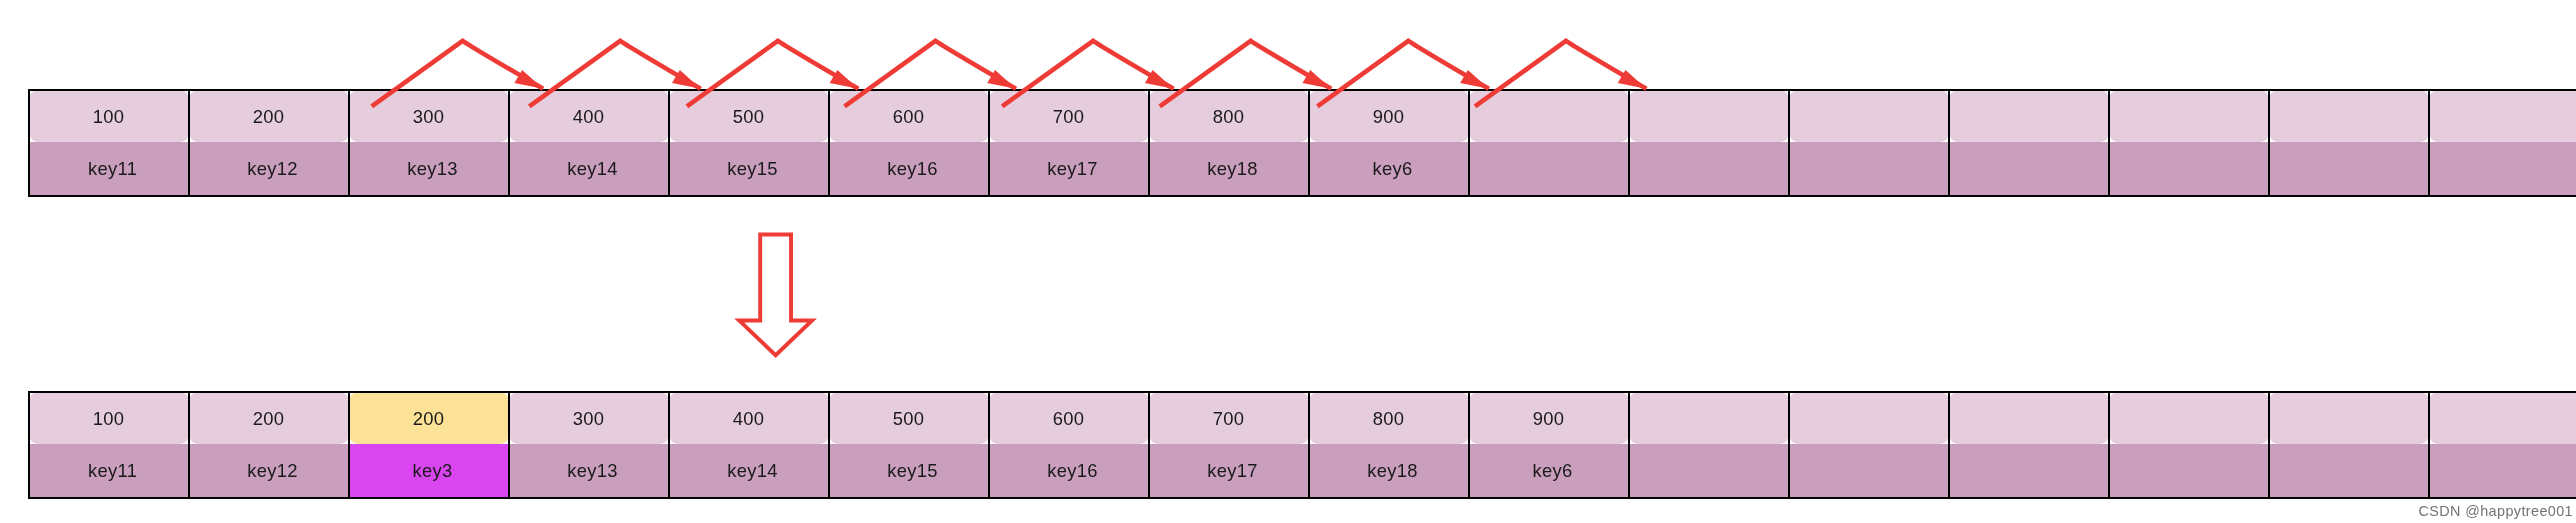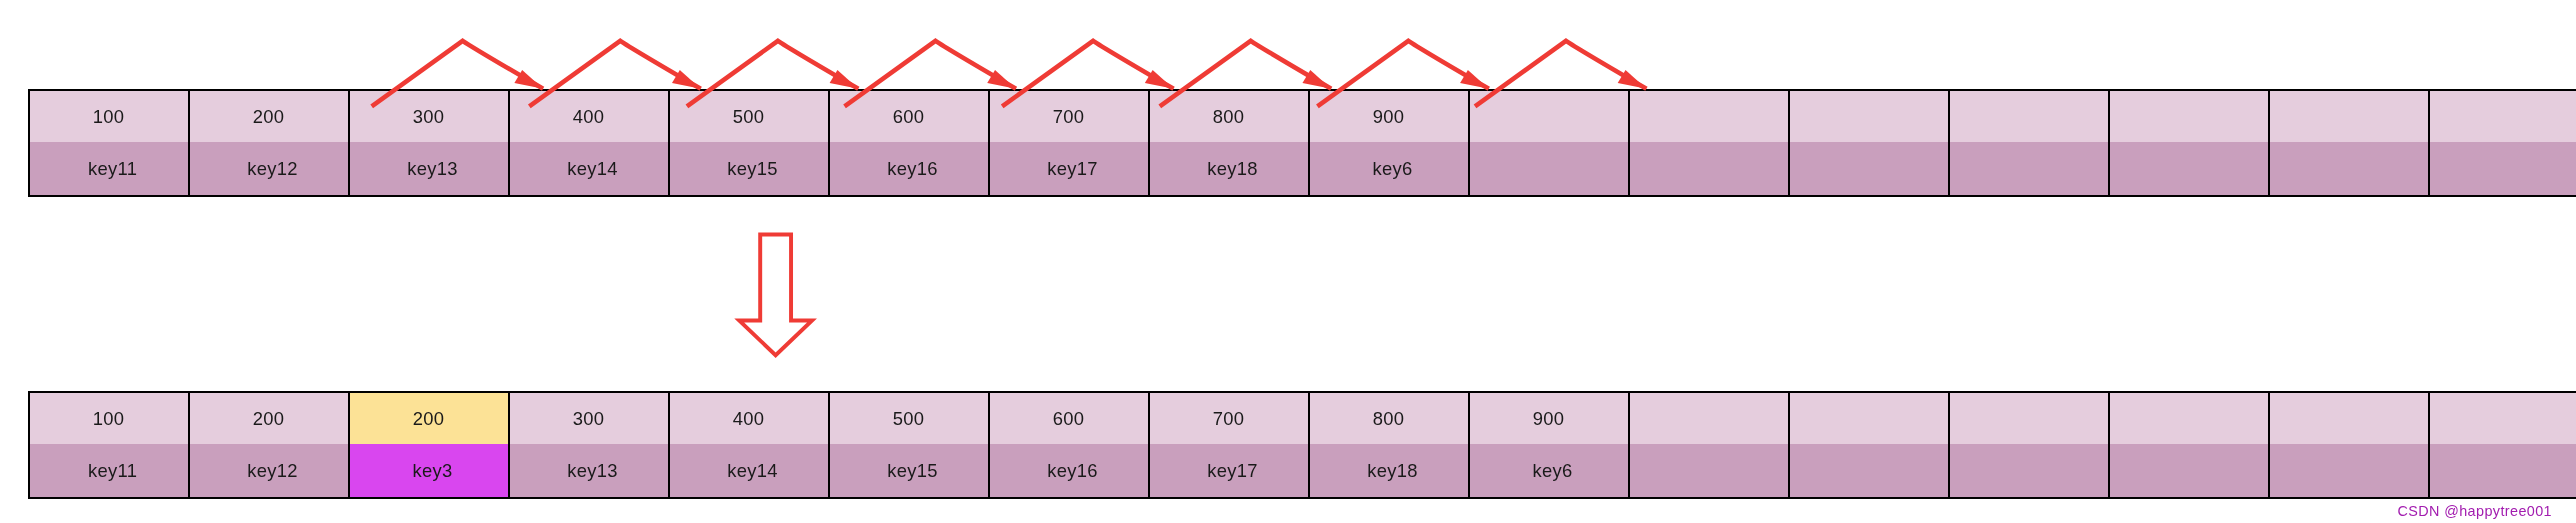--- a/index.html
+++ b/index.html
@@ -42,42 +42,42 @@
     vertical-align: middle;
     padding: 0;
     font-size: 18.4px;
     color: #1a1a1a;
     font-family: "Liberation Sans", sans-serif;
     letter-spacing: 0.3px;
   }
   .array-table td:first-child { border-left: none; }
   .array-table td:last-child  { border-right: none; }
 
-  tr.row-value td { height: 51px;  background: #e5cddd; }
+  tr.row-value td { height: 51px;  background: #e5cddd; border-radius: 9px; }
   tr.row-key   td { height: 53px;  background: #c99fbd; padding-left: 8px; }
 
   tr.row-value td.hl { background: #fce296; }
   tr.row-key   td.hl { background: #d946ef; }
 
   
   .arrow-layer {
     position: absolute;
     left: 0; top: 0;
     width: 2576px;
     height: 524px;
     pointer-events: none;
   }
 
   
   .watermark {
     position: absolute;
-    right: 24px;
+    right: 3px;
     bottom: 5.3px;
     font-size: 14.4px;
-    color: #a21caf;
+    color: #737373;
     font-family: "Liberation Sans", sans-serif;
     letter-spacing: 0.4px;
     white-space: nowrap;
   }
 </style>
 </head>
 <body>
 
 <div class="stage">
 

